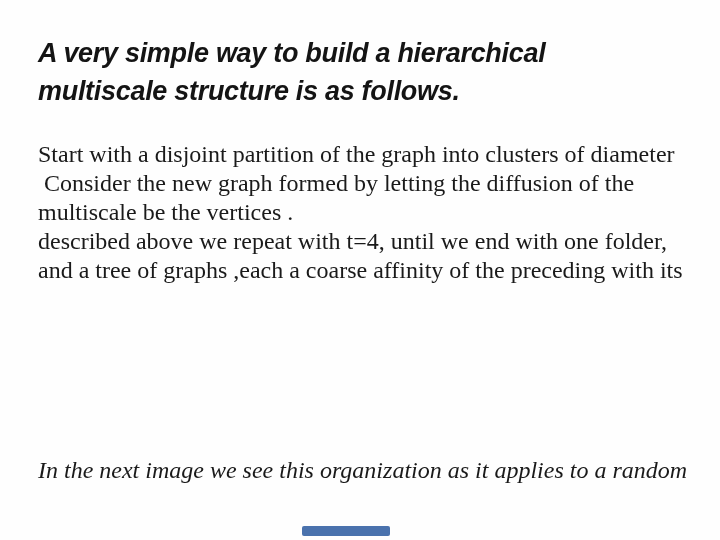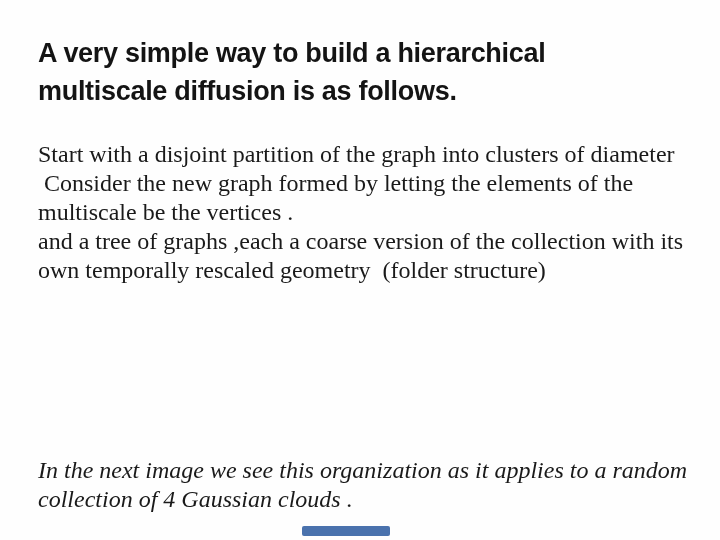--- a/index.html
+++ b/index.html
@@ -15,20 +15,21 @@
     overflow: hidden;
     font-family: "Liberation Serif", serif;
   }
   .slide-title {
     position: absolute;
     left: 38px;
     top: 34px;
     width: 640px;
     font-family: "Liberation Sans", sans-serif;
     font-weight: bold;
+    font-style: italic;
     font-size: 27px;
     line-height: 38px;
     letter-spacing: -0.3px;
     color: #141414;
   }
   .body-paragraph {
     position: absolute;
     left: 38px;
     top: 140px;
     width: 665px;
@@ -61,31 +62,30 @@
     background: #4a72ad;
   }
 </style>
 </head>
 <body>
 
 <div class="slide" style="background: rgb(254, 254, 254);">
 
   <h1 class="slide-title" style="margin:0;">
     <div class="line">A very simple way to build a hierarchical</div>
-    <div class="line">multiscale diffusion is as follows.</div>
+    <div class="line">multiscale structure is as follows.</div>
   </h1>
 
   <div class="body-paragraph">
     <div class="line">Start with a disjoint partition of the graph into clusters of diameter</div>
-    <div class="line"> Consider the new graph formed by letting the elements of the</div>
+    <div class="line"> Consider the new graph formed by letting the diffusion of the</div>
     <div class="line">multiscale be the vertices .</div>
-    <div class="line">and a tree of graphs ,each a coarse version of the collection with its</div>
-    <div class="line">own temporally rescaled geometry  (folder structure)</div>
+    <div class="line">described above we repeat with t=4, until we end with one folder,</div>
+    <div class="line">and a tree of graphs ,each a coarse affinity of the preceding with its</div>
   </div>
 
   <div class="closing-note">
     <div class="line">In the next image we see this organization as it applies to a random</div>
-    <div class="line">collection of 4 Gaussian clouds .</div>
   </div>
 
   <div class="bottom-bar" style="background: rgb(74, 114, 173);"></div>
 
 </div>
 
 </body></html>

